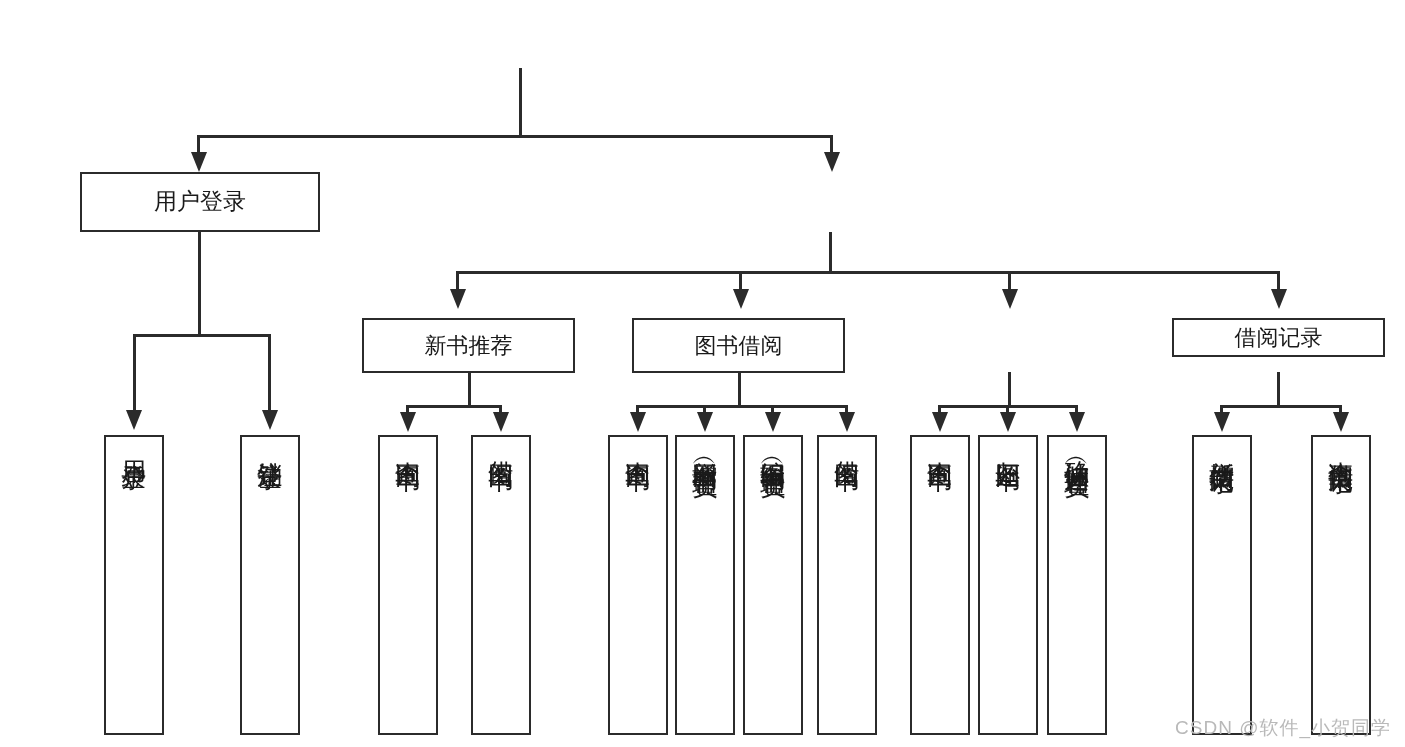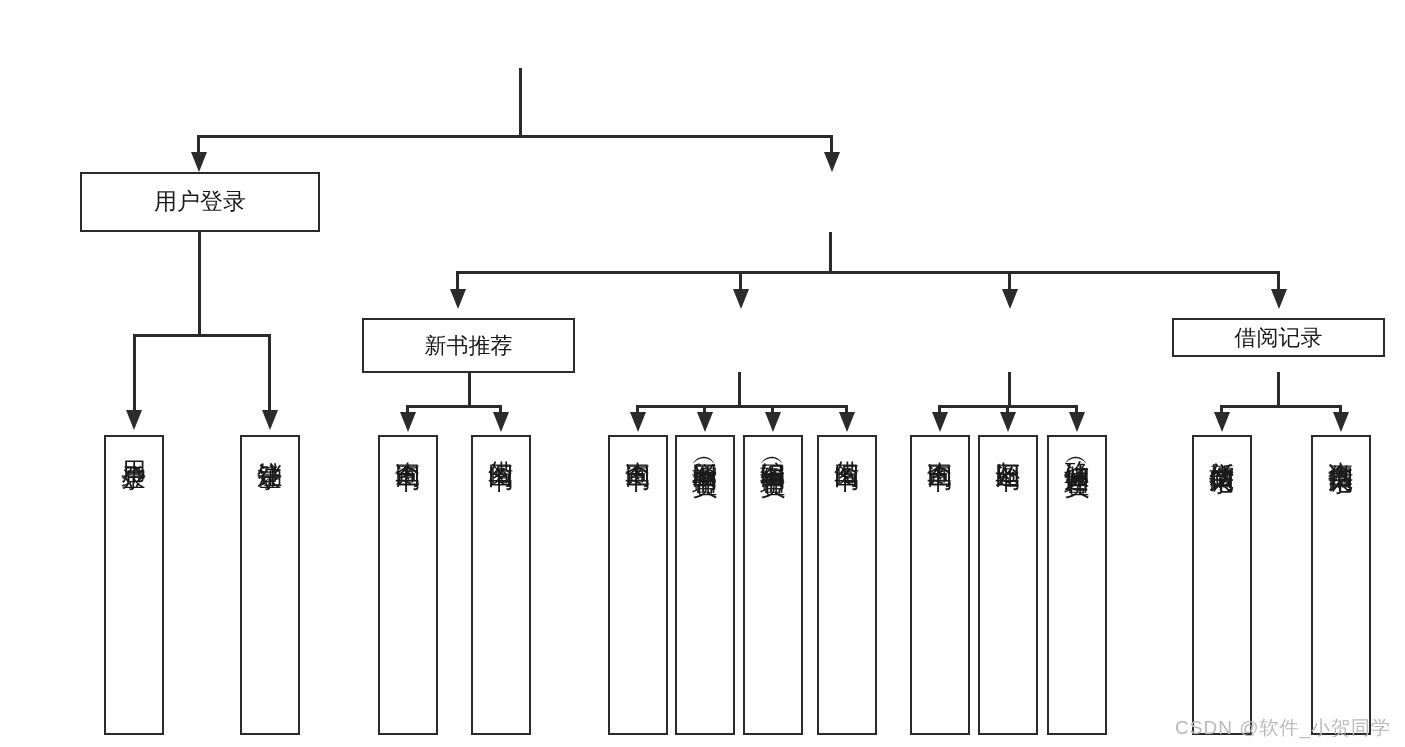--- a/index.html
+++ b/index.html
@@ -145,20 +145,23 @@
 
   <div class="node level2" style="left:80px; top:172px; width:240px; height:60px;">
     <span class="node-label">用户登录</span>
   </div>
 
 
   <div class="node level3" style="left:362px; top:318px; width:213px; height:55px;">
     <span class="node-label">新书推荐</span>
   </div>
 
+  <div class="node level3" style="left:632px; top:318px; width:213px; height:55px;">
+    <span class="node-label">图书借阅</span>
+  </div>
 
 
   <div class="node level3" style="left:1172px; top:318px; width:213px; height:39px;">
     <span class="node-label">借阅记录</span>
   </div>
 
   <div class="node leaf" style="left:104px; top:435px; width:60px; height:300px;">
     <span class="node-label">用户登录</span>
   </div>
 

